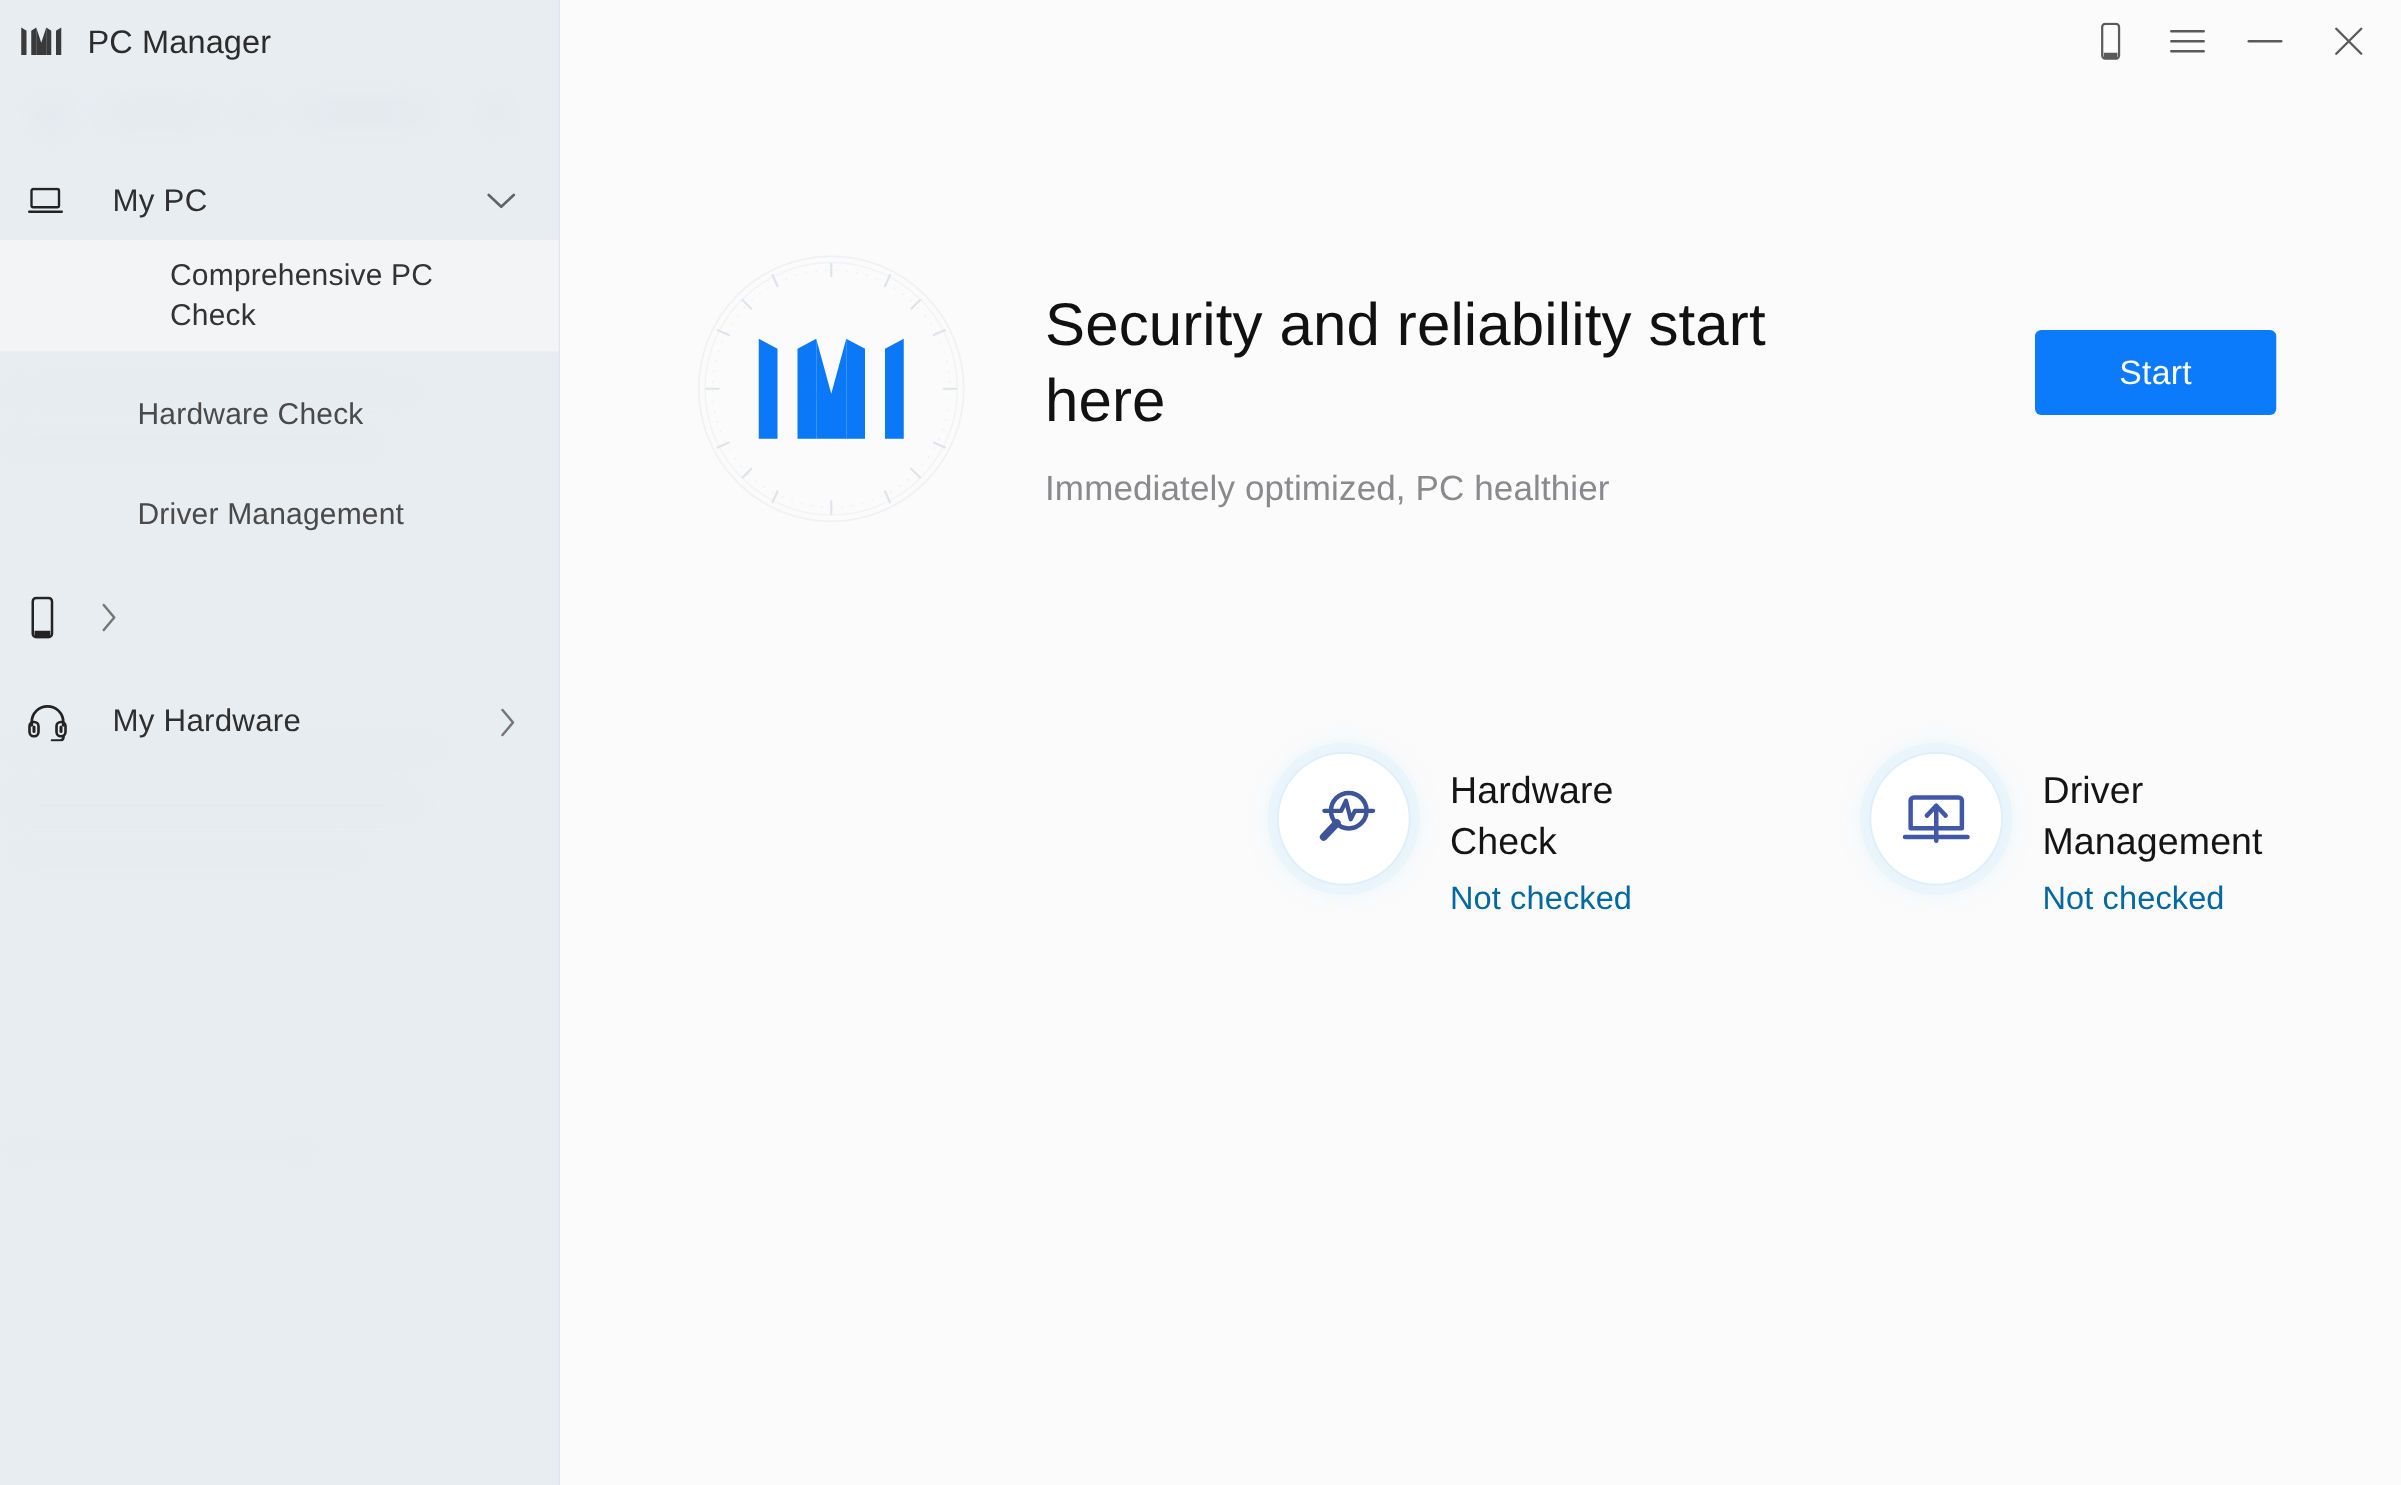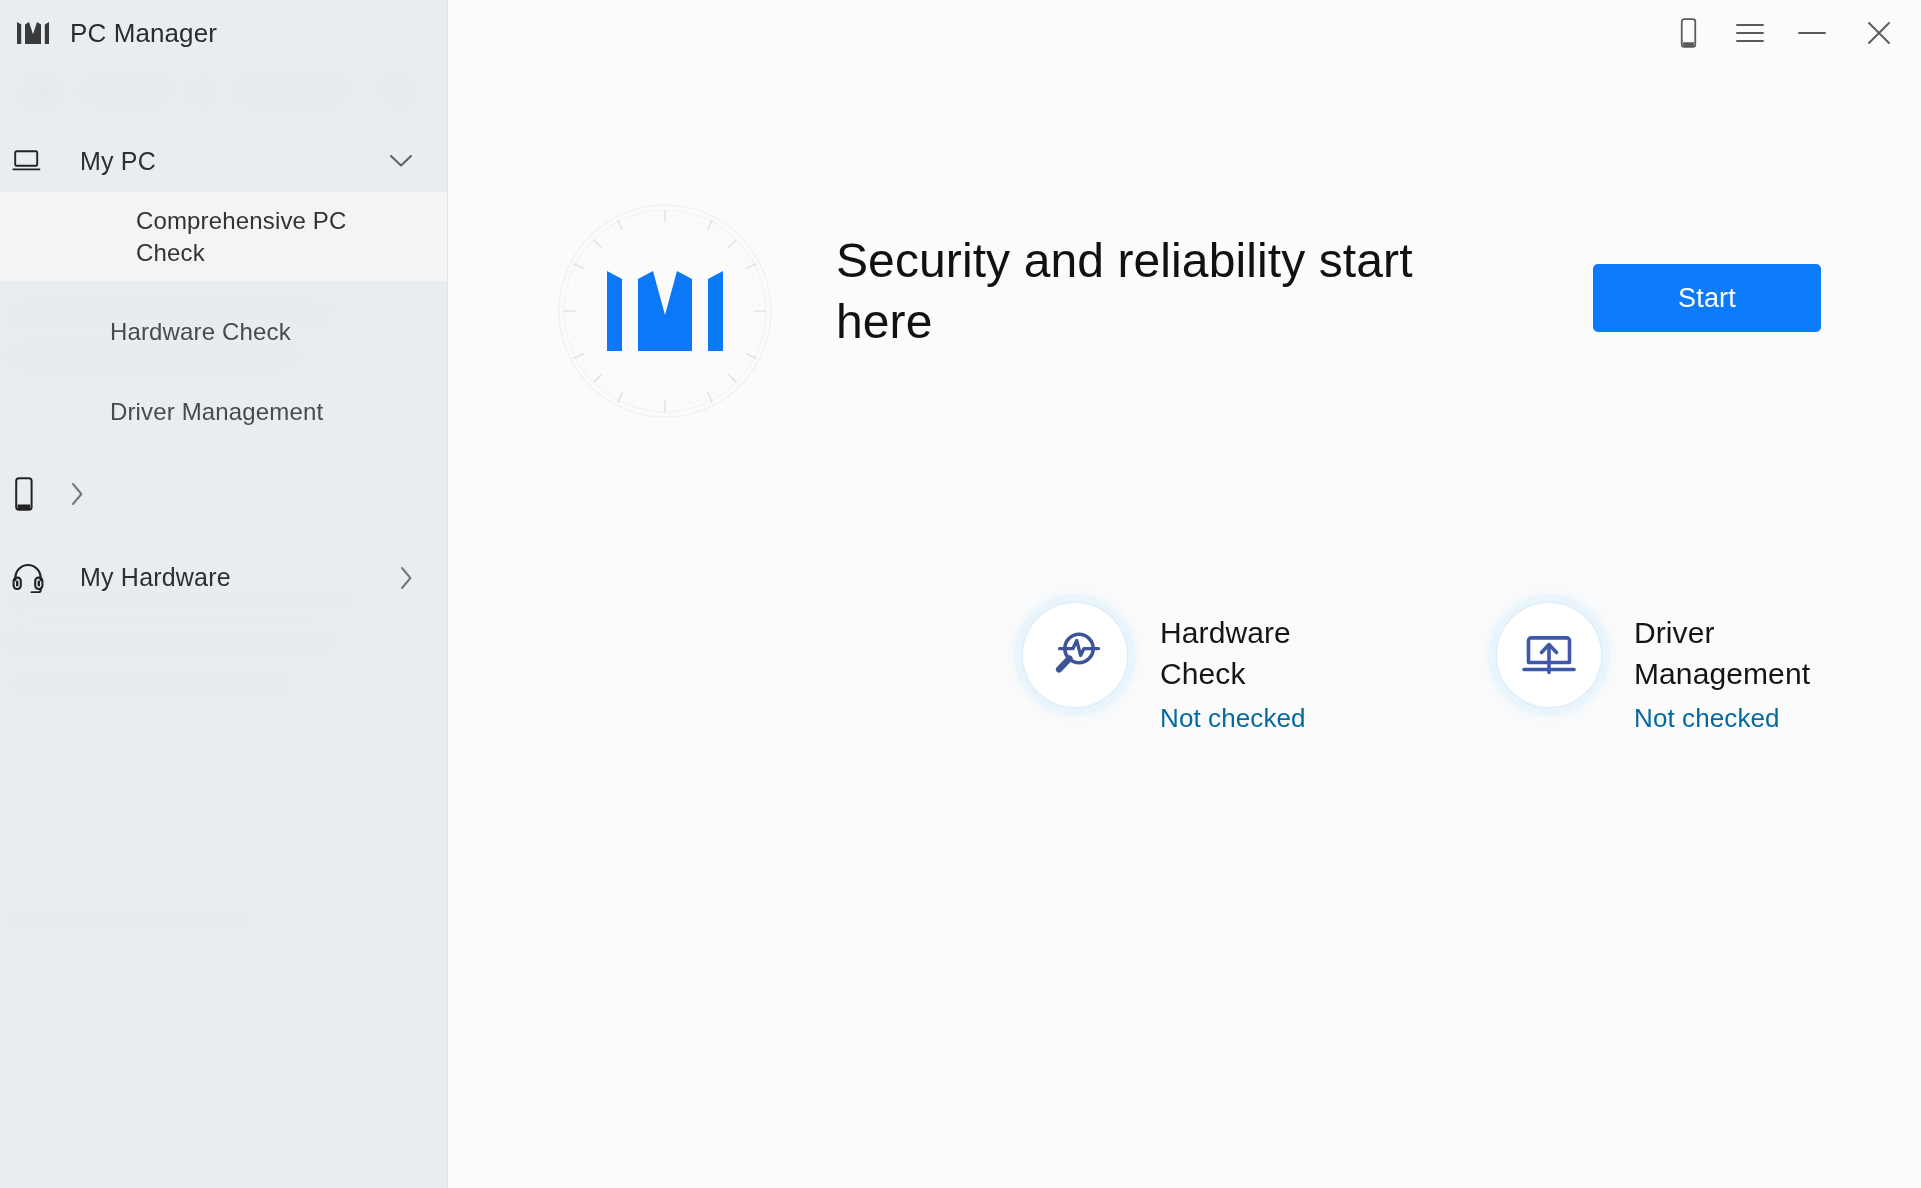--- a/index.html
+++ b/index.html
@@ -47,21 +47,21 @@
   }
   .brand-logo { width:34px; height:26px; display:flex; align-items:flex-end; }
   .brand-title {
     font-size:26px; color:#2c2c2c; letter-spacing:.1px; font-weight:400;
   }
 
   .nav { position:relative; z-index:3; margin-top:64px; }
 
   .nav-group-head {
     height:62px; display:flex; align-items:center;
-    padding:0 34px 0 12px; cursor:default;
+    padding:0 34px 0 22px; cursor:default;
   }
   .nav-group-head .ico { width:46px; flex:0 0 46px; display:flex; align-items:center; }
   .nav-group-head .lbl {
     flex:1; font-size:25px; color:#2f2f2f; letter-spacing:.2px;
     padding-left:22px;
   }
   .nav-group-head .chev { width:26px; flex:0 0 26px; display:flex; justify-content:flex-end; }
 
   .nav-sub { padding:0; }
   .nav-sub-item {
@@ -111,21 +111,21 @@
   .hero-title {
     font-size:48px; line-height:1.28; color:#111111;
     font-weight:400; letter-spacing:.1px; max-width:620px;
   }
   .hero-sub {
     margin-top:22px; font-size:28px; color:#8a8a8d;
     letter-spacing:.1px; font-weight:400;
   }
   .start-wrap { margin-left:auto; padding:58px 100px 0 40px; }
   .start-btn {
-    width:228px; height:68px;
+    width:193px; height:68px;
     background:#0C7BFB; color:#ffffff;
     border:none; border-radius:5px;
     font-size:27px; font-family:inherit; letter-spacing:.2px;
     cursor:pointer;
     display:flex; align-items:center; justify-content:center;
   }
 
   
   .cards {
     position:relative; z-index:3;
@@ -352,20 +352,21 @@
           <path d="M2 6 L17 14 L17 86 L2 86 Z" fill="#0B78F8"></path>
           <path d="M33 14 L48 6 L48 86 L33 86 Z" fill="#0B78F8"></path>
           <path d="M48 6 L60 50 L72 6 L72 86 L60 86 L60 48 L60 86 L48 86 Z" fill="#0B78F8"></path>
           <path d="M72 6 L87 14 L87 86 L72 86 Z" fill="#0B78F8"></path>
           <path d="M103 14 L118 6 L118 86 L103 86 Z" fill="#0B78F8"></path>
         </svg>
       </div>
 
       <div class="hero-text">
         <div class="hero-title">Security and reliability start here</div>
+        <div class="hero-sub">Immediately optimized, PC healthier</div>
       </div>
 
       <div class="start-wrap">
         <button class="start-btn">Start</button>
       </div>
     </div>
 
     <div class="cards">
 
       <div class="card">

